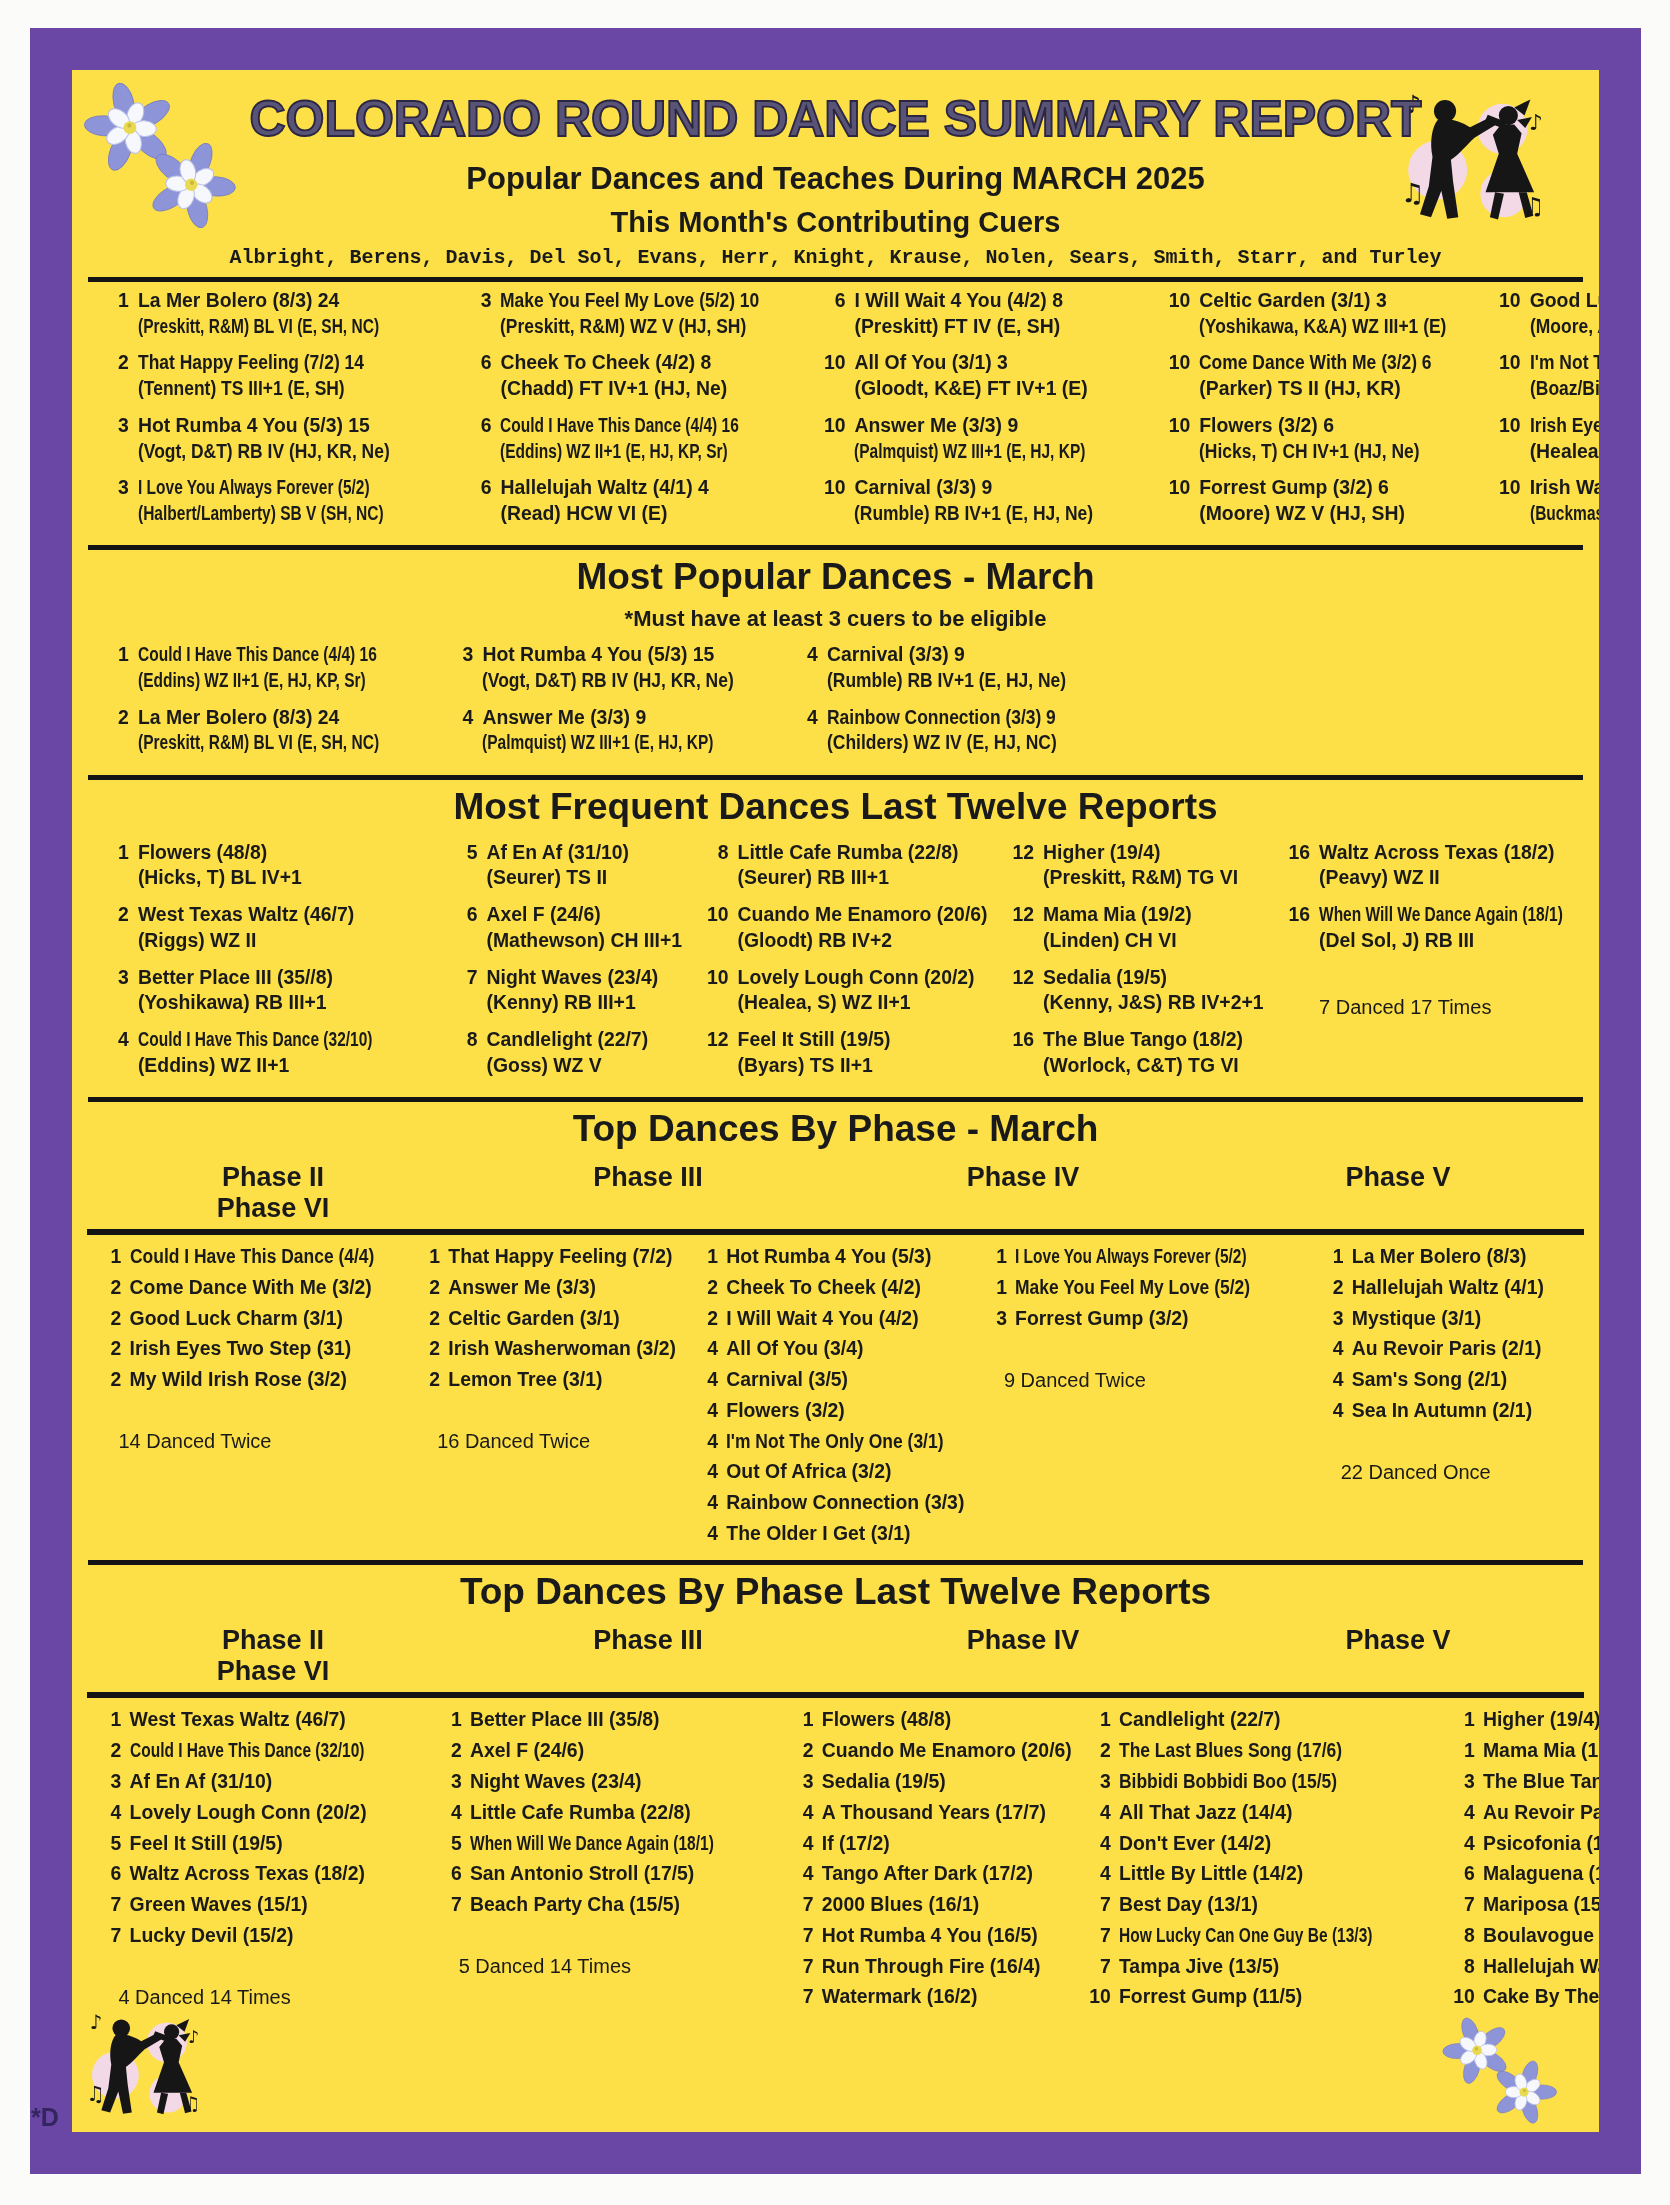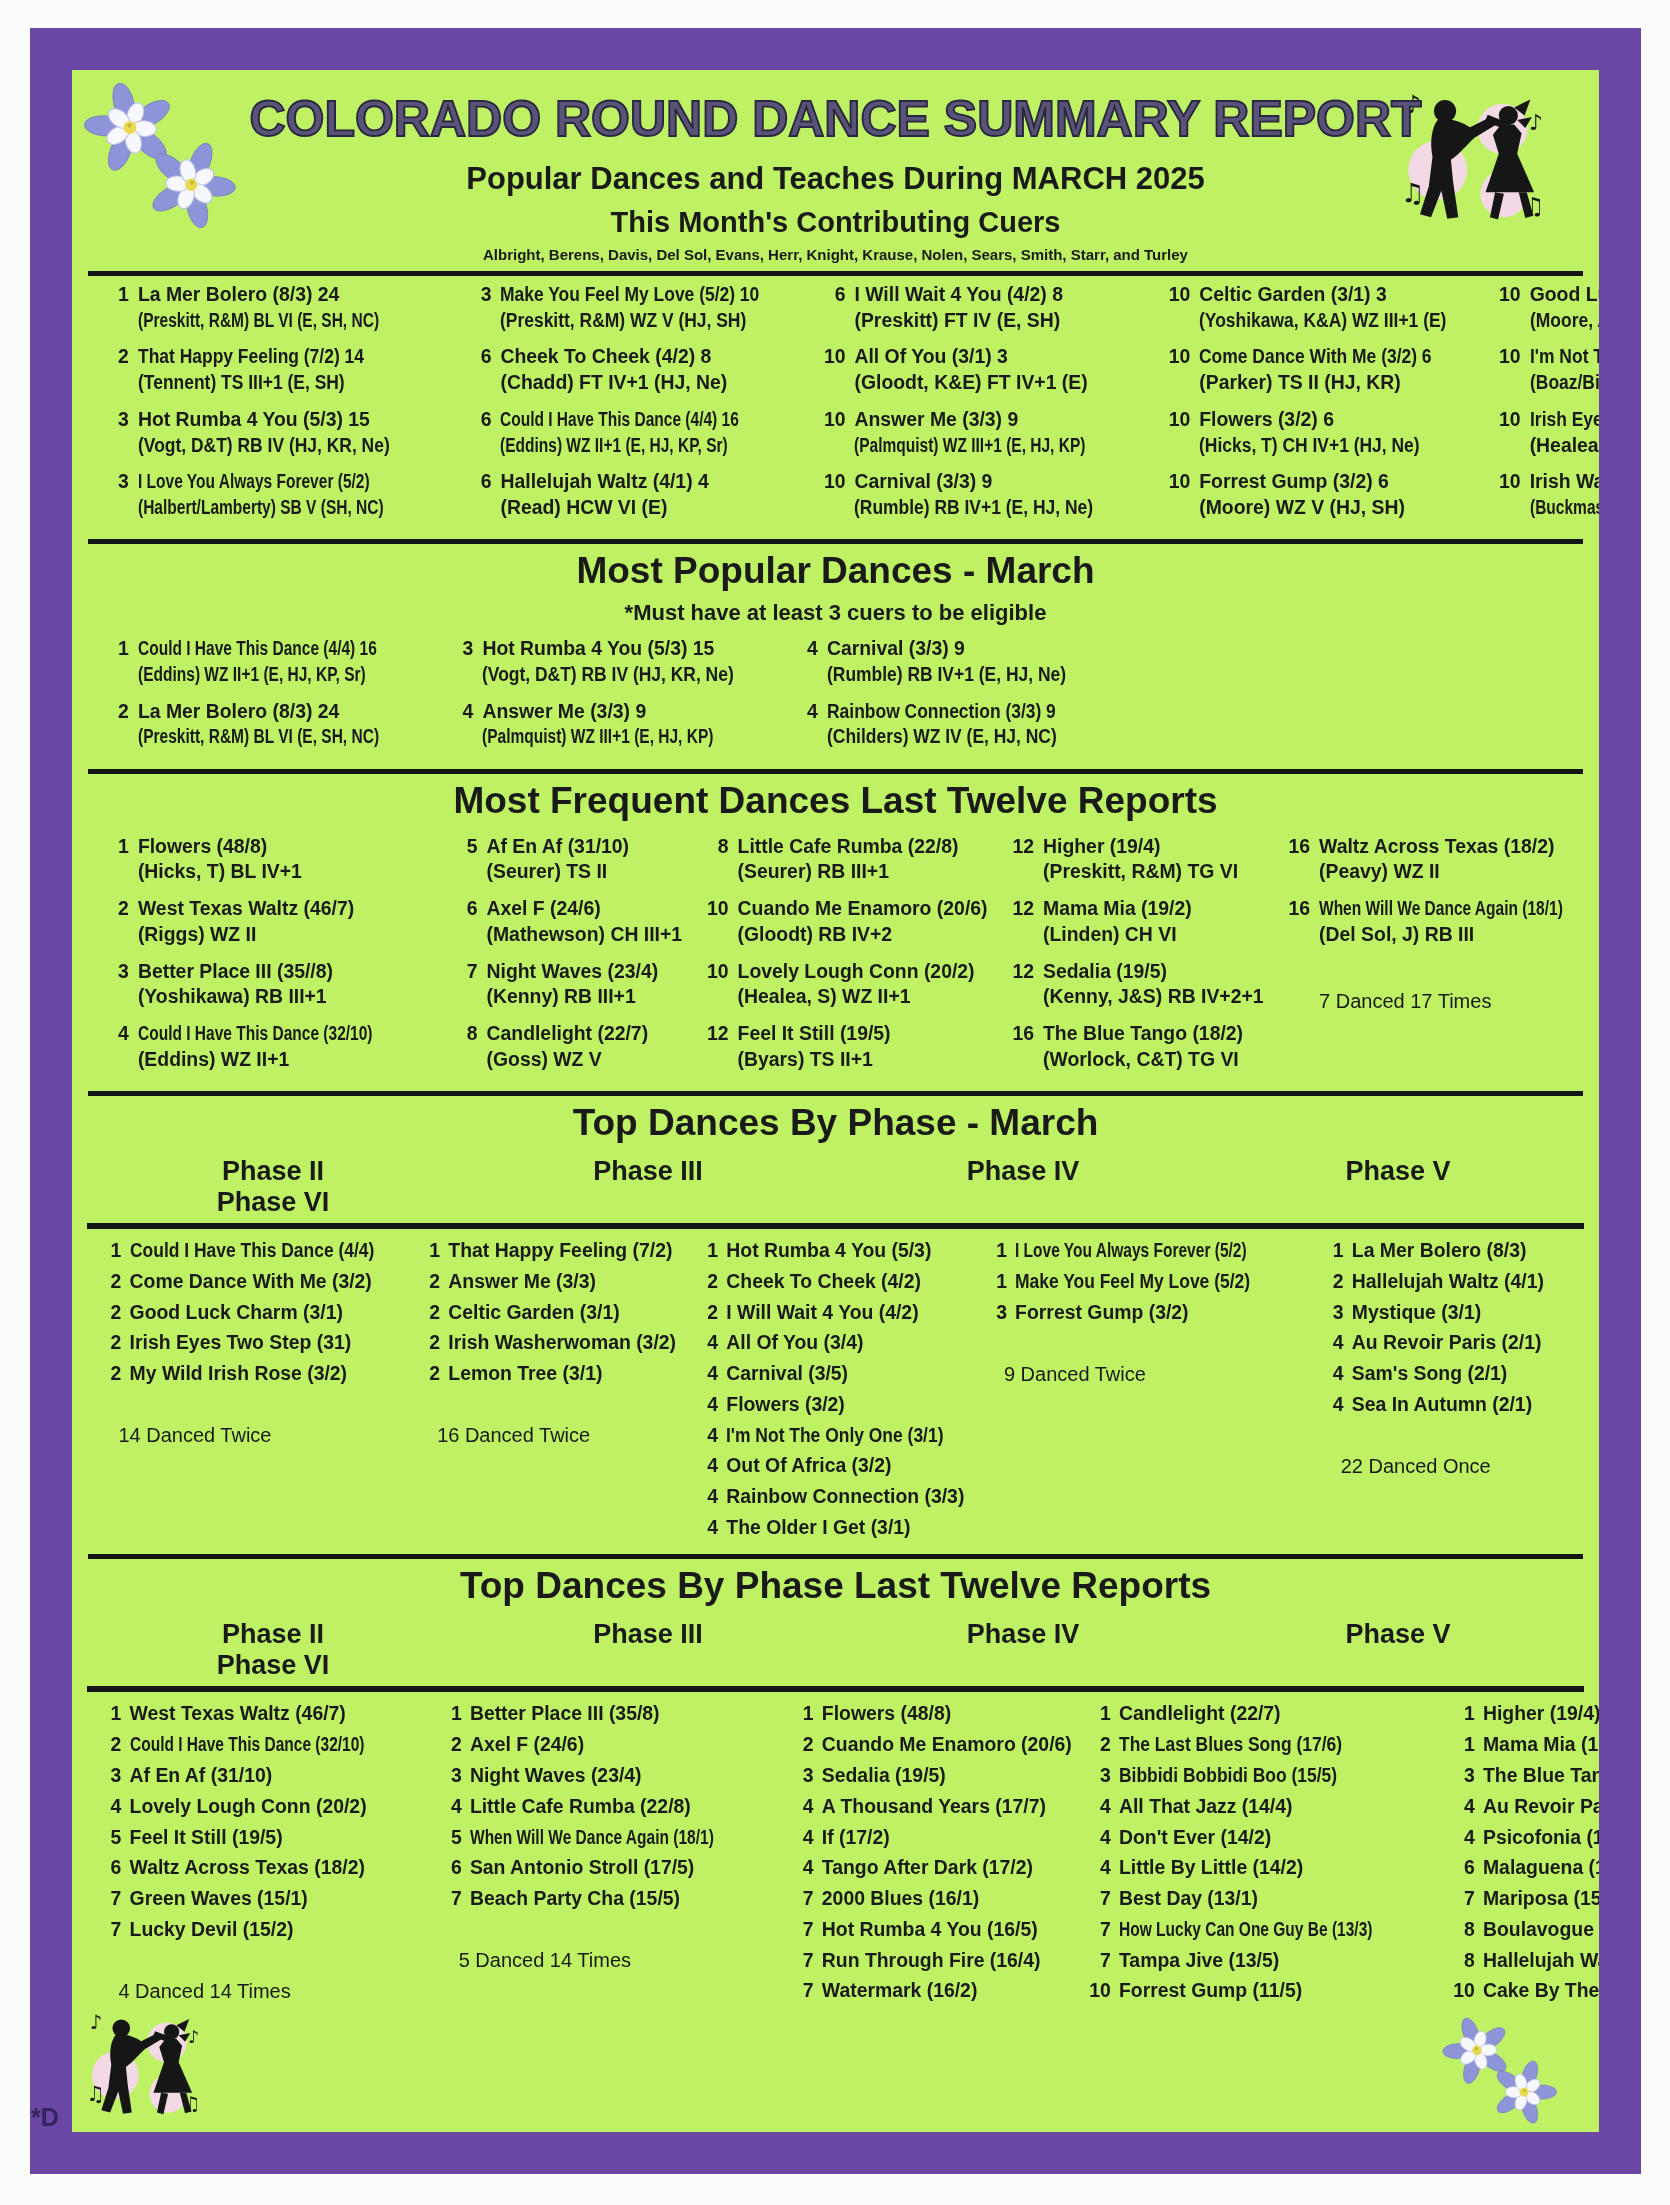--- a/index.html
+++ b/index.html
@@ -1,32 +1,32 @@
 <!DOCTYPE html>
 <html style="font-size:12px"><head>
 <meta charset="utf-8">
 <style>
   html,body{margin:0;padding:0;background:#fbfbf9;}
   body{width:1671px;height:2205px;font-family:"Liberation Sans",sans-serif;color:#1a1a1a;position:relative;}
   .page{box-sizing:border-box;width:1671px;height:2205px;padding:28px 30px 31px;position:relative;}
-  .frame{box-sizing:border-box;width:100%;height:100%;border:42px solid #6a46a5;background:#bef264;position:relative;}
+  .frame{box-sizing:border-box;width:100%;height:100%;border:42px solid #6a46a5;background:#fde047;position:relative;}
   .content{position:relative;box-sizing:border-box;width:100%;height:100%;padding:4.5px 13.4px 0;overflow:hidden;}
 
   
   .deco{position:absolute;z-index:0;}
   .deco.tl{left:-9px;top:1.5px;width:188px;height:164px;}
   .deco.tr{right:45px;top:13.4px;width:162px;height:155px;}
   .deco.bl{left:4.5px;bottom:3px;width:133px;height:123px;}
   .deco.br{right:30px;bottom:0px;width:139px;height:128px;}
 
   header{position:relative;z-index:1;text-align:center;padding-top:15px;}
   .main-title{font-size:50px;font-weight:700;letter-spacing:0px;margin:0 0 13.4px;color:#5a5378;-webkit-text-stroke:1.9px #2b2742;text-shadow:0 0 0.7px #2b2742;}
   .subtitle{font-size:31px;font-weight:700;margin:0 0 9px;}
   .cuers-heading{font-size:29px;font-weight:700;margin:0 0 7.5px;}
-  .cuers{font-size:15px;font-weight:700;margin:0 0 4.5px;}
+  .cuers{font-size:20px;font-weight:700;margin:0 0 4.5px;font-family:Liberation Mono, monospace;}
 
   .divider{height:5.2px;background:#141414;margin:7.5px 3px 6px;position:relative;z-index:1;}
 
   section{position:relative;z-index:1;}
   .sec-title{font-size:37px;font-weight:700;text-align:center;margin:6px 0 12px;}
   .sec-note{font-size:22px;font-weight:700;text-align:center;margin:-4.5px 0 10.4px;}
 
   .cols{display:grid;column-gap:7.5px;padding:0 4.5px;}
   .cols5{grid-template-columns:repeat(5,1fr);}
   .cols3{grid-template-columns:repeat(3,337px);}

